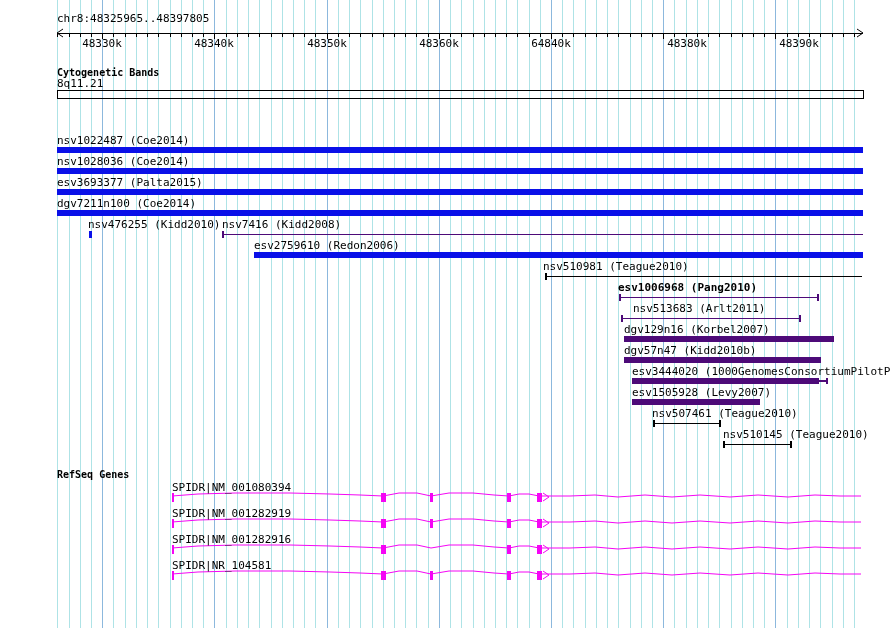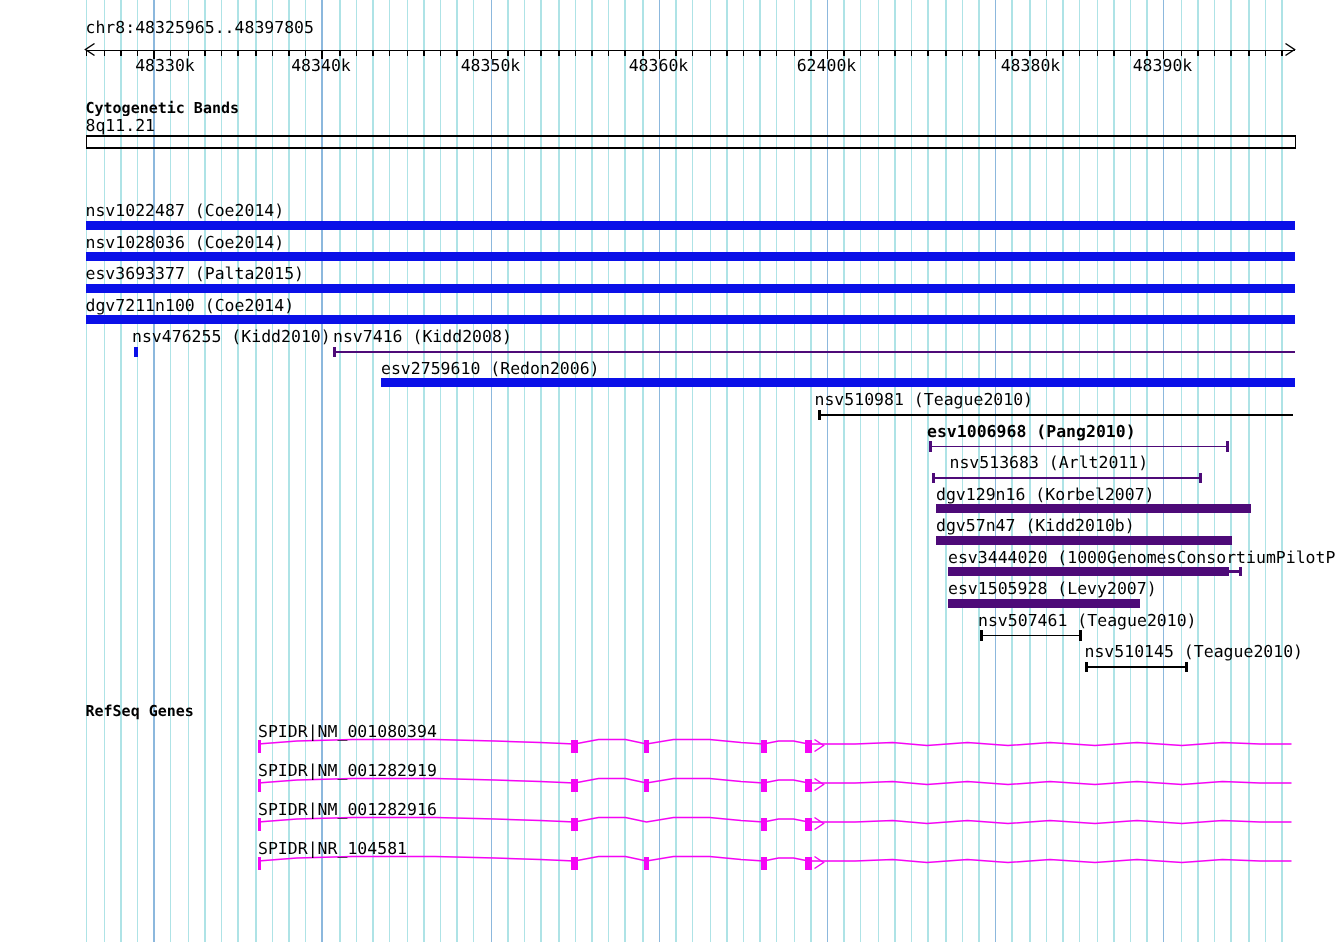--- a/index.html
+++ b/index.html
@@ -262,27 +262,27 @@
         <rect x="507" y="571" width="4" height="9" fill="#f505f5" shape-rendering="crispEdges"></rect>
         <rect x="536.5" y="571" width="5" height="9" fill="#f505f5" shape-rendering="crispEdges"></rect>
         <path d="M543,571 L549,575 L543,579" fill="none" stroke="#f505f5"></path>
       </g>
     </svg>
   <div class="lbl" id="region-label" style="left:57px;top:13px">chr8:48325965..48397805</div>
   <div class="lbl hdr" id="cyto-title" style="left:57px;top:67px">Cytogenetic Bands</div>
   <div class="lbl" id="cyto-band-label" style="left:57px;top:78px">8q11.21</div>
   <div class="lbl hdr" id="refseq-title" style="left:57px;top:469px">RefSeq Genes</div>
   <div id="labels">
-      <div class="lbl tick-lbl" style="left: 80px; top: 38px; padding-left: 8px;">48330k</div>
+      <div class="lbl tick-lbl" style="left: 80px; top: 38px;">48330k</div>
       <div class="lbl tick-lbl" style="left: 192px; top: 38px;">48340k</div>
       <div class="lbl tick-lbl" style="left: 305px; top: 38px;">48350k</div>
       <div class="lbl tick-lbl" style="left: 417px; top: 38px;">48360k</div>
-      <div class="lbl tick-lbl" style="left: 529px; top: 38px;">62400k</div>
+      <div class="lbl tick-lbl" style="left: 529px; top: 38px;">64840k</div>
       <div class="lbl tick-lbl" style="left: 665px; top: 38px;">48380k</div>
-      <div class="lbl tick-lbl" style="left: 753px; top: 38px;">48390k</div>
+      <div class="lbl tick-lbl" style="left: 753px; top: 38px; padding-left: 24px;">48390k</div>
       <div class="lbl" style="left: 57px; top: 135px;">nsv1022487 (Coe2014)</div>
       <div class="lbl" style="left: 57px; top: 156px;">nsv1028036 (Coe2014)</div>
       <div class="lbl" style="left: 57px; top: 177px;">esv3693377 (Palta2015)</div>
       <div class="lbl" style="left: 57px; top: 198px;">dgv7211n100 (Coe2014)</div>
       <div class="lbl" style="left: 88px; top: 219px;">nsv476255 (Kidd2010)</div>
       <div class="lbl" style="left: 222px; top: 219px;">nsv7416 (Kidd2008)</div>
       <div class="lbl" style="left: 254px; top: 240px;">esv2759610 (Redon2006)</div>
       <div class="lbl" style="left: 543px; top: 261px;">nsv510981 (Teague2010)</div>
       <div class="lbl" style="left: 618px; top: 282px; font-weight: bold;">esv1006968 (Pang2010)</div>
       <div class="lbl" style="left: 621px; top: 303px; margin-left: 12px;">nsv513683 (Arlt2011)</div>

